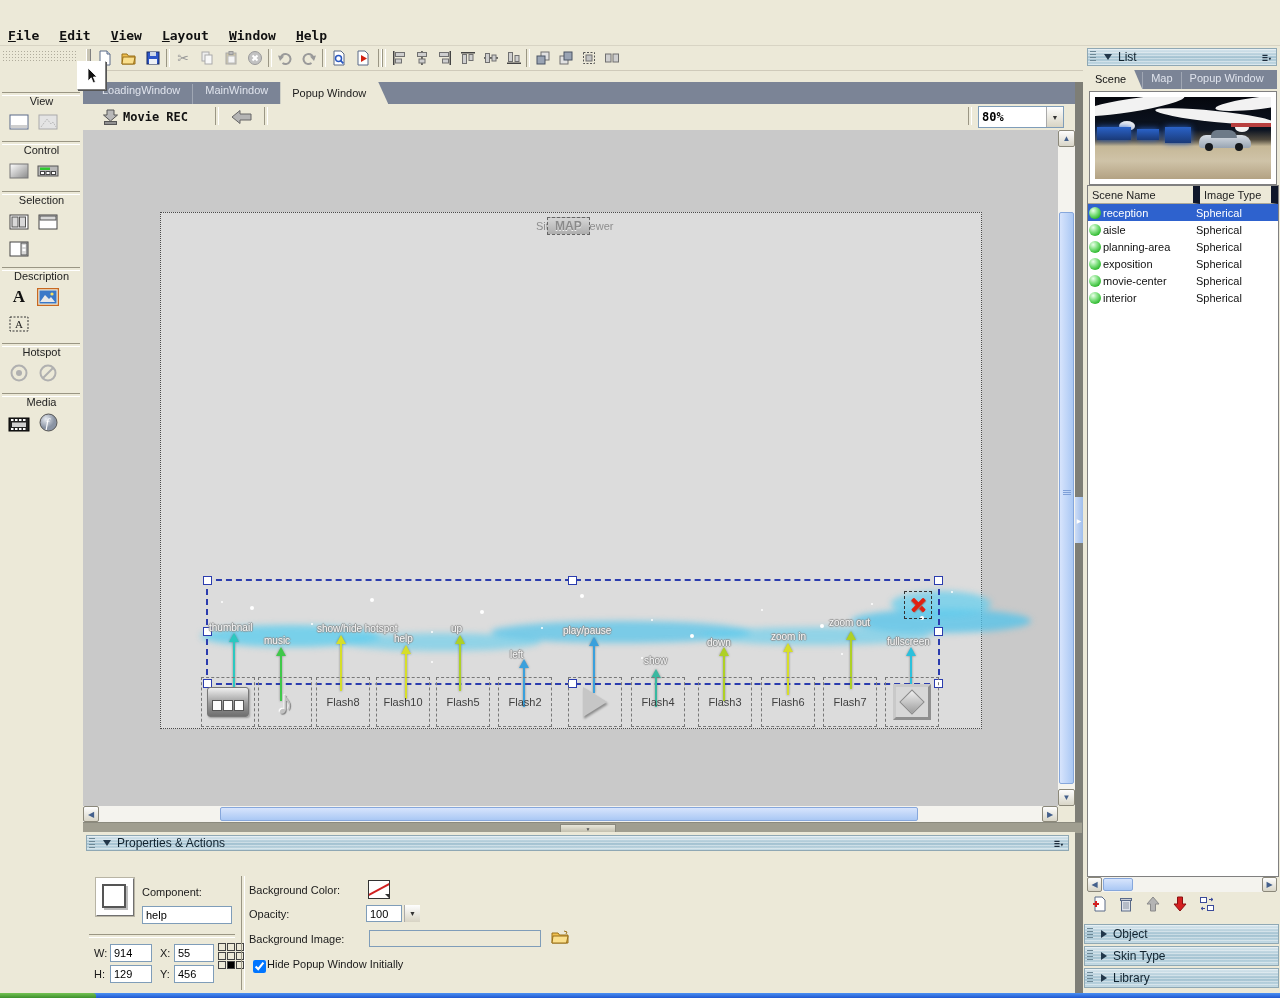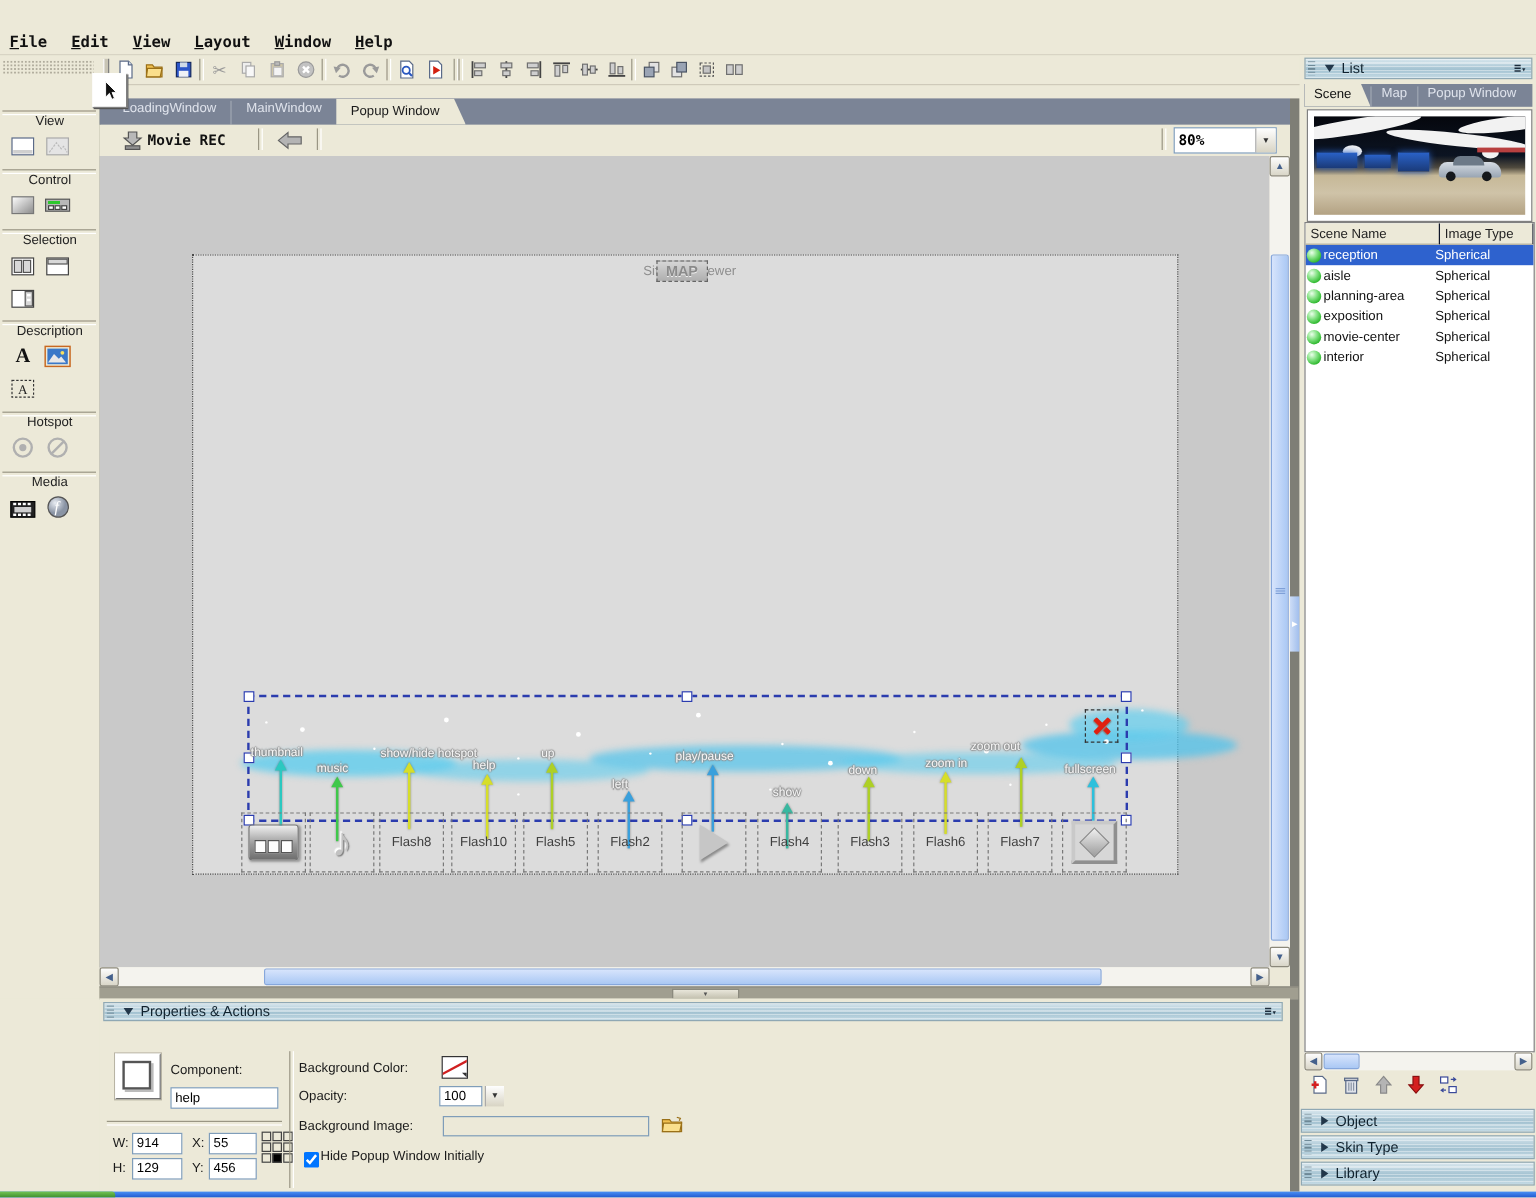--- a/index.html
+++ b/index.html
@@ -115,21 +115,21 @@
   .pano{position:absolute;left:6px;top:45px;width:186px;height:92px;background:#fff;border:1px solid #808080}
   .panoimg{position:absolute;left:5px;top:5px;right:5px;bottom:5px;background:linear-gradient(180deg,#05070d 0%,#0c1422 40%,#504a3e 52%,#c6b897 60%,#cfc3a8 78%,#b3a283 100%);overflow:hidden}
   .swash{position:absolute;background:#f2f2f2;border-radius:50%}
   .bluebox{position:absolute;background:linear-gradient(180deg,#2a62c8,#1a3a78);box-shadow:0 0 6px #2a62c8}
   .car{position:absolute;left:104px;top:38px;width:52px;height:13px;background:linear-gradient(180deg,#d7dde4,#98a4b2);border-radius:7px 9px 3px 3px}
   .car:before{content:"";position:absolute;left:12px;top:-5px;width:26px;height:8px;background:#6d7a88;border-radius:6px 8px 0 0}
   .car:after{content:"";position:absolute;left:6px;bottom:-3px;width:8px;height:8px;background:#15181c;border-radius:50%;box-shadow:30px 0 0 #15181c}
   .redband{position:absolute;right:0;top:26px;width:40px;height:4px;background:#b84040}
   .scenetbl{position:absolute;left:4px;top:139px;width:190px;height:690px;background:#fff;border:1px solid #808080;overflow:hidden}
   .thead{display:flex;height:18px}
-  .th{background:#ECE9D8;border-right:1px solid #0f172a;border-bottom:1px solid #aca899;font:11px "Liberation Sans",sans-serif;color:#222;line-height:18px;padding-left:4px;box-sizing:border-box;white-space:nowrap;overflow:hidden}
+  .th{background:#ECE9D8;border-right:7px solid #0f172a;border-bottom:1px solid #aca899;font:11px "Liberation Sans",sans-serif;color:#222;line-height:18px;padding-left:4px;box-sizing:border-box;white-space:nowrap;overflow:hidden}
   .srow{display:flex;height:17px;align-items:center;font:11px "Liberation Sans",sans-serif;color:#111}
   .srow.sel{background:#2e62ce;color:#fff}
   .sphere{width:12px;height:12px;border-radius:50%;margin:0 2px 0 1px;background:radial-gradient(circle at 35% 30%,#eaffea,#7fe07f 40%,#2eb82e 75%,#128a12);flex:0 0 auto}
   .sname{flex:0 0 93px;white-space:nowrap;overflow:hidden}
   .stype{white-space:nowrap;overflow:hidden}
   .rhsb{position:absolute;left:4px;top:831px;width:190px;height:15px;background:#f4f3ee}
   .ricons{position:absolute;left:6px;top:849px;height:20px;display:flex;gap:7px}
   .ricon{width:20px;height:18px;display:flex;align-items:center;justify-content:center}
   .cbar{position:absolute;left:1px;width:195px;height:20px}
   
@@ -490,21 +490,21 @@
       <div class="skl" style="left:48px;top:409px">thumbnail</div>
       <div class="skl" style="left:103px;top:422px">music</div>
       <div class="skl" style="left:156px;top:410px">show/hide hotspot</div>
       <div class="skl" style="left:233px;top:420px">help</div>
       <div class="skl" style="left:290px;top:410px">up</div>
       <div class="skl" style="left:349px;top:436px">left</div>
       <div class="skl" style="left:402px;top:412px">play/pause</div>
       <div class="skl" style="left:483px;top:442px">show</div>
       <div class="skl" style="left:546px;top:424px">down</div>
       <div class="skl" style="left:610px;top:418px">zoom in</div>
-      <div class="skl" style="left:648px;top:404px">zoom out</div>
+      <div class="skl" style="left:668px;top:404px">zoom out</div>
       <div class="skl" style="left:726px;top:423px">fullscreen</div>
 
       <div class="arrow" style="left:68px;top:420px;height:60px;color:#2cc8c0">
           <div class="head"></div>
           <div class="stem"></div>
         </div>
       <div class="arrow" style="left:115px;top:434px;height:54px;color:#3fc84a">
           <div class="head"></div>
           <div class="stem"></div>
         </div>

